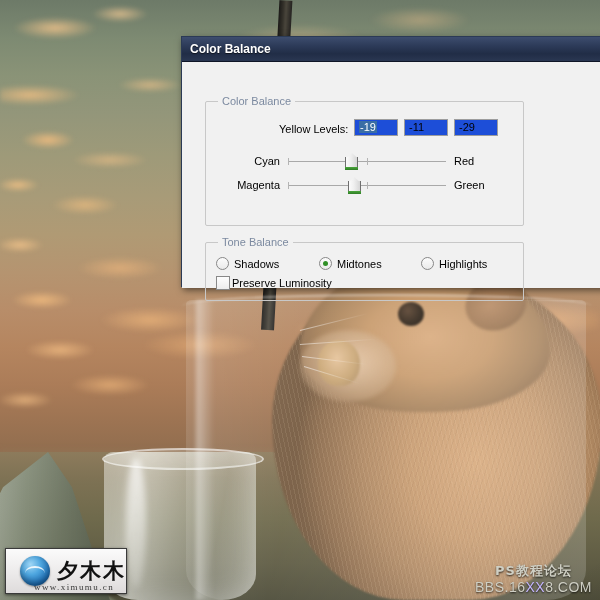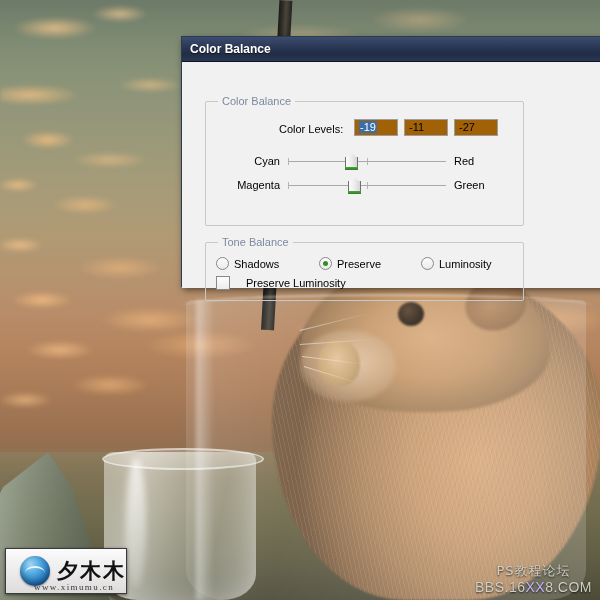--- a/index.html
+++ b/index.html
@@ -234,21 +234,21 @@
     position:absolute;left:28px;bottom:1px;
     font-family:Liberation Serif, serif;
     font-size:9px;color:#3a3a3a;letter-spacing:1.4px;
   }
   #ps-wm{
     position:absolute;right:8px;bottom:5px;text-align:center;
     font-family:"DejaVu Sans", sans-serif;
     color:#cfcfc4;text-shadow:0 1px 2px rgba(0,0,0,.75);
     line-height:1.15;
   }
-  .ps-line1{font-size:13px;letter-spacing:1px;}
+  .ps-line1{font-size:13px;letter-spacing:1px;font-weight:bold;}
   .ps-line2{font-size:14px;letter-spacing:.5px;font-family:"Liberation Sans",sans-serif;}
   .ps-red{color:#c4b5fd;}
 
   
   #dialog{
     position:absolute;left:145px;top:36px;width:444px;height:251px;
     background:#f1f1f1;
     border:1px solid #2b3a55;
     box-shadow:2px 3px 7px rgba(0,0,0,.55);
     font-size:11px;color:#000;
@@ -294,21 +294,21 @@
   }
 
   #gb-color{left:23px;top:39px;width:317px;height:123px;}
   #gb-tone{left:23px;top:180px;width:317px;height:57px;}
 
   .lvl-label{
     position:absolute;left:73px;top:21px;font-size:11px;color:#000;
   }
   .lvl-input{
     position:absolute;top:17px;width:44px;height:17px;
-    border:1px solid #9d9d9d;background:#a16207;
+    border:1px solid #9d9d9d;background:#1d4ed8;
     font-size:11px;font-family:"Liberation Sans",sans-serif;
     box-sizing:border-box;padding:1px 4px;color:#000;
     line-height:13px;
   }
   #lvl1{left:148px;}
   #lvl2{left:198px;}
   #lvl3{left:248px;}
   #lvl1 .sel{background:#3a6ea5;color:#fff;padding:0 1px;}
 
   .slider-row{position:absolute;left:0;width:317px;height:20px;}
@@ -374,21 +374,21 @@
     background:linear-gradient(180deg,#fcfcfc,#eaeaea);
     position:relative;flex:none;
   }
   .rdot.on::after{
     content:"";position:absolute;left:2.5px;top:2.5px;
     width:5px;height:5px;border-radius:50%;
     background:#2f8f26;
   }
   #preserve-row{
     position:absolute;left:10px;top:33px;
-    display:flex;align-items:center;gap:16px;cursor:pointer;font-size:11px;
+    display:flex;align-items:center;gap:2px;cursor:pointer;font-size:11px;
   }
   .cbox{
     width:12px;height:12px;border:1px solid #888;
     background:linear-gradient(180deg,#fdfdfd,#ececec);
     position:relative;flex:none;
   }
 </style>
 </head>
 <body>
 
@@ -444,25 +444,25 @@
         <path d="M2 2 L9 9 M9 2 L2 9" stroke="#ffffff" stroke-width="2.1" stroke-linecap="round" fill="none"></path>
       </svg>
     </div>
   </div>
 
   <div id="dlg-body">
 
     <div class="groupbox" id="gb-color">
       <div class="grouplabel">Color Balance</div>
 
-      <div class="lvl-label">Color Levels:</div>
+      <div class="lvl-label">Yellow Levels:</div>
 
       <div class="lvl-input" id="lvl1"><span class="sel">-19</span></div>
       <div class="lvl-input" id="lvl2">-11</div>
-      <div class="lvl-input" id="lvl3">-27</div>
+      <div class="lvl-input" id="lvl3">-29</div>
 
       <div class="slider-row" id="row-cyan">
         <div class="s-left">Cyan</div>
         <div class="s-track"></div>
         <div class="s-tick left"></div>
         <div class="s-tick mid"></div>
         <div class="s-thumb" id="thumb-cyan" style="left: 139.49px;">
           <div class="cap"></div>
             <div class="capline"></div>
             <div class="body"></div>
@@ -490,25 +490,25 @@
     <div class="groupbox" id="gb-tone">
       <div class="grouplabel">Tone Balance</div>
 
       <div class="radio-row">
         <div class="radio" id="rb-shadows">
           <span class="rdot"></span>
           <span>Shadows</span>
         </div>
         <div class="radio" id="rb-midtones">
           <span class="rdot on"></span>
-          <span>Preserve</span>
+          <span>Midtones</span>
         </div>
         <div class="radio" id="rb-highlights">
           <span class="rdot"></span>
-          <span>Luminosity</span>
+          <span>Highlights</span>
         </div>
       </div>
 
       <div id="preserve-row">
         <span class="cbox"></span>
         <span>Preserve Luminosity</span>
       </div>
     </div>
 
   </div>

